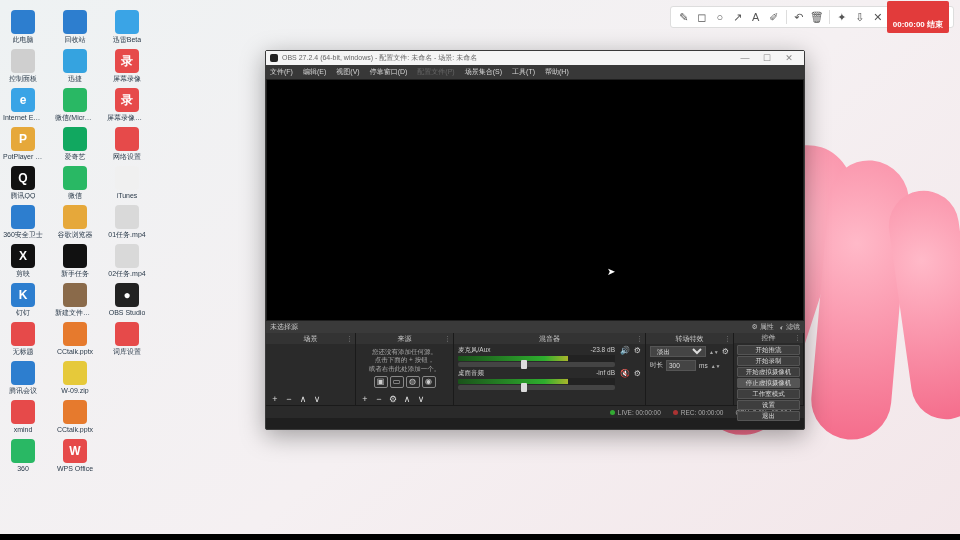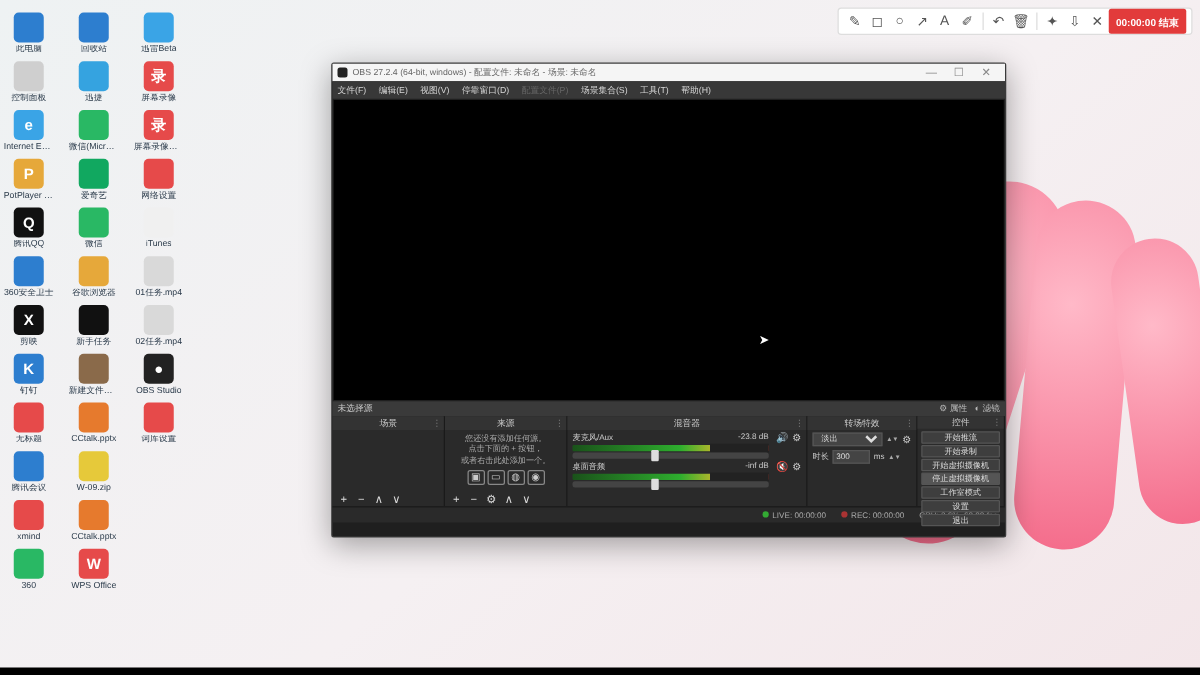--- a/index.html
+++ b/index.html
@@ -14,21 +14,21 @@
 .desktop{position:absolute;left:6px;top:10px;width:140px;}
 .desktop .row{display:flex;gap:18px;margin-bottom:6px;}
 .icon{width:34px;display:flex;flex-direction:column;align-items:center;cursor:pointer;}
 .icon .g{width:24px;height:24px;border-radius:4px;display:flex;align-items:center;justify-content:center;color:#fff;font-size:12px;font-weight:bold;}
 .icon .lbl{font-size:7px;color:#2a3a4a;text-align:center;margin-top:2px;line-height:1;white-space:nowrap;overflow:hidden;text-overflow:ellipsis;max-width:40px;}
 
 
 .tr-bar{position:absolute;right:6px;top:6px;height:22px;background:#fff;border:1px solid #ddd;border-radius:3px;display:flex;align-items:center;padding:0 4px;gap:0;}
 .tr-bar .tb{width:18px;height:18px;display:flex;align-items:center;justify-content:center;color:#555;font-size:11px;cursor:pointer;border-radius:2px;}
 .tr-bar .sep{width:1px;height:14px;background:#ddd;margin:0 3px;}
-.tr-bar .rec{background:#e23b3b;color:#fff;font-size:8px;font-weight:600;padding:4px 6px;height:20px;line-height:16px;border-radius:2px;}
+.tr-bar .rec{background:#e23b3b;color:#fff;font-size:8px;font-weight:600;padding:16px 6px;height:32px;line-height:16px;border-radius:2px;}
 
 
 .obs{position:absolute;left:265px;top:50px;width:540px;height:380px;background:#1f1f1f;border-radius:2px;box-shadow:0 6px 24px rgba(0,0,0,.35);display:flex;flex-direction:column;border:1px solid #3a3a3a;}
 .obs .titlebar{height:14px;background:#f5f5f5;display:flex;align-items:center;padding:0 4px;font-size:7px;color:#666;}
 .obs .titlebar .tico{width:8px;height:8px;background:#222;border-radius:2px;margin-right:4px;}
 .obs .titlebar .spacer{flex:1;}
 .obs .titlebar .wbtn{width:22px;text-align:center;cursor:pointer;color:#888;font-size:9px;}
 .obs .menubar{height:14px;background:#383838;display:flex;align-items:center;padding:0 4px;gap:10px;}
 .obs .menubar span{font-size:7px;color:#d6d6d6;cursor:pointer;}
 .obs .preview{flex:0 0 240px;background:#000;margin:1px;position:relative;}

